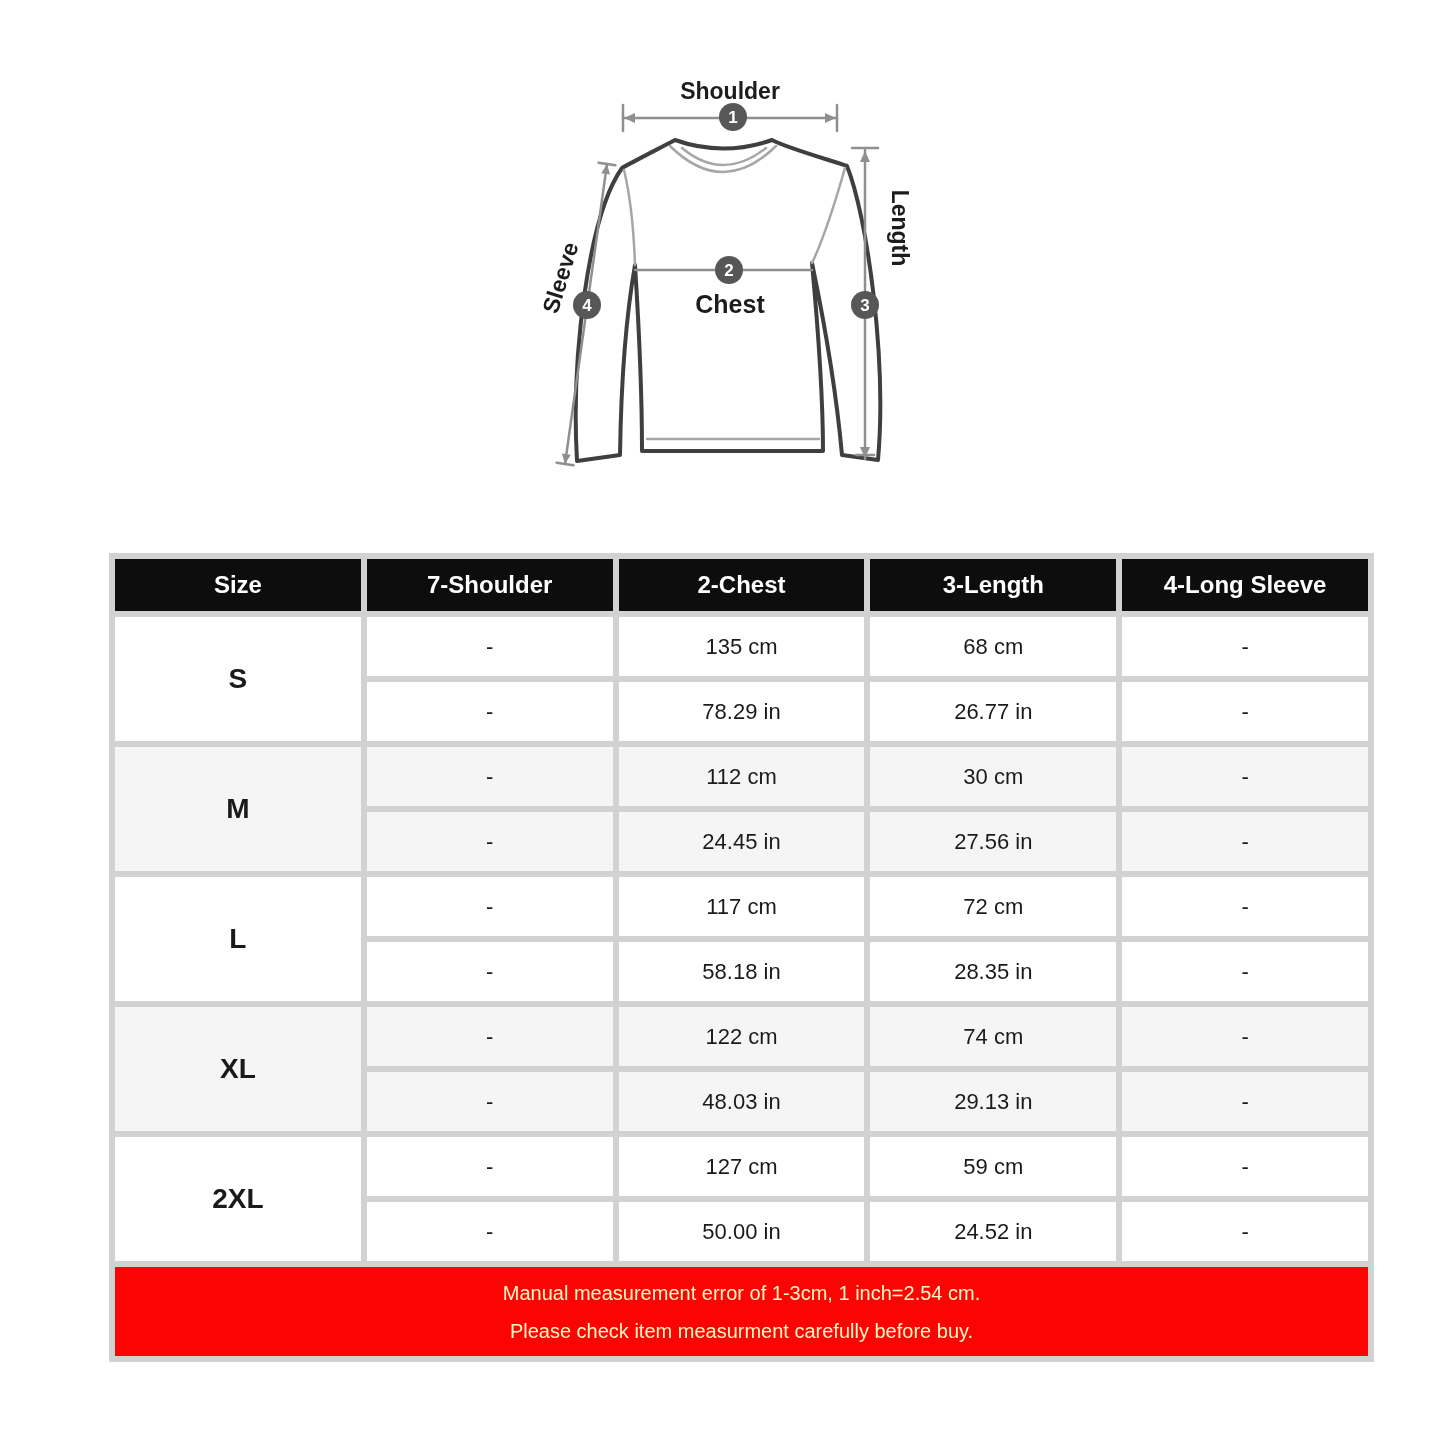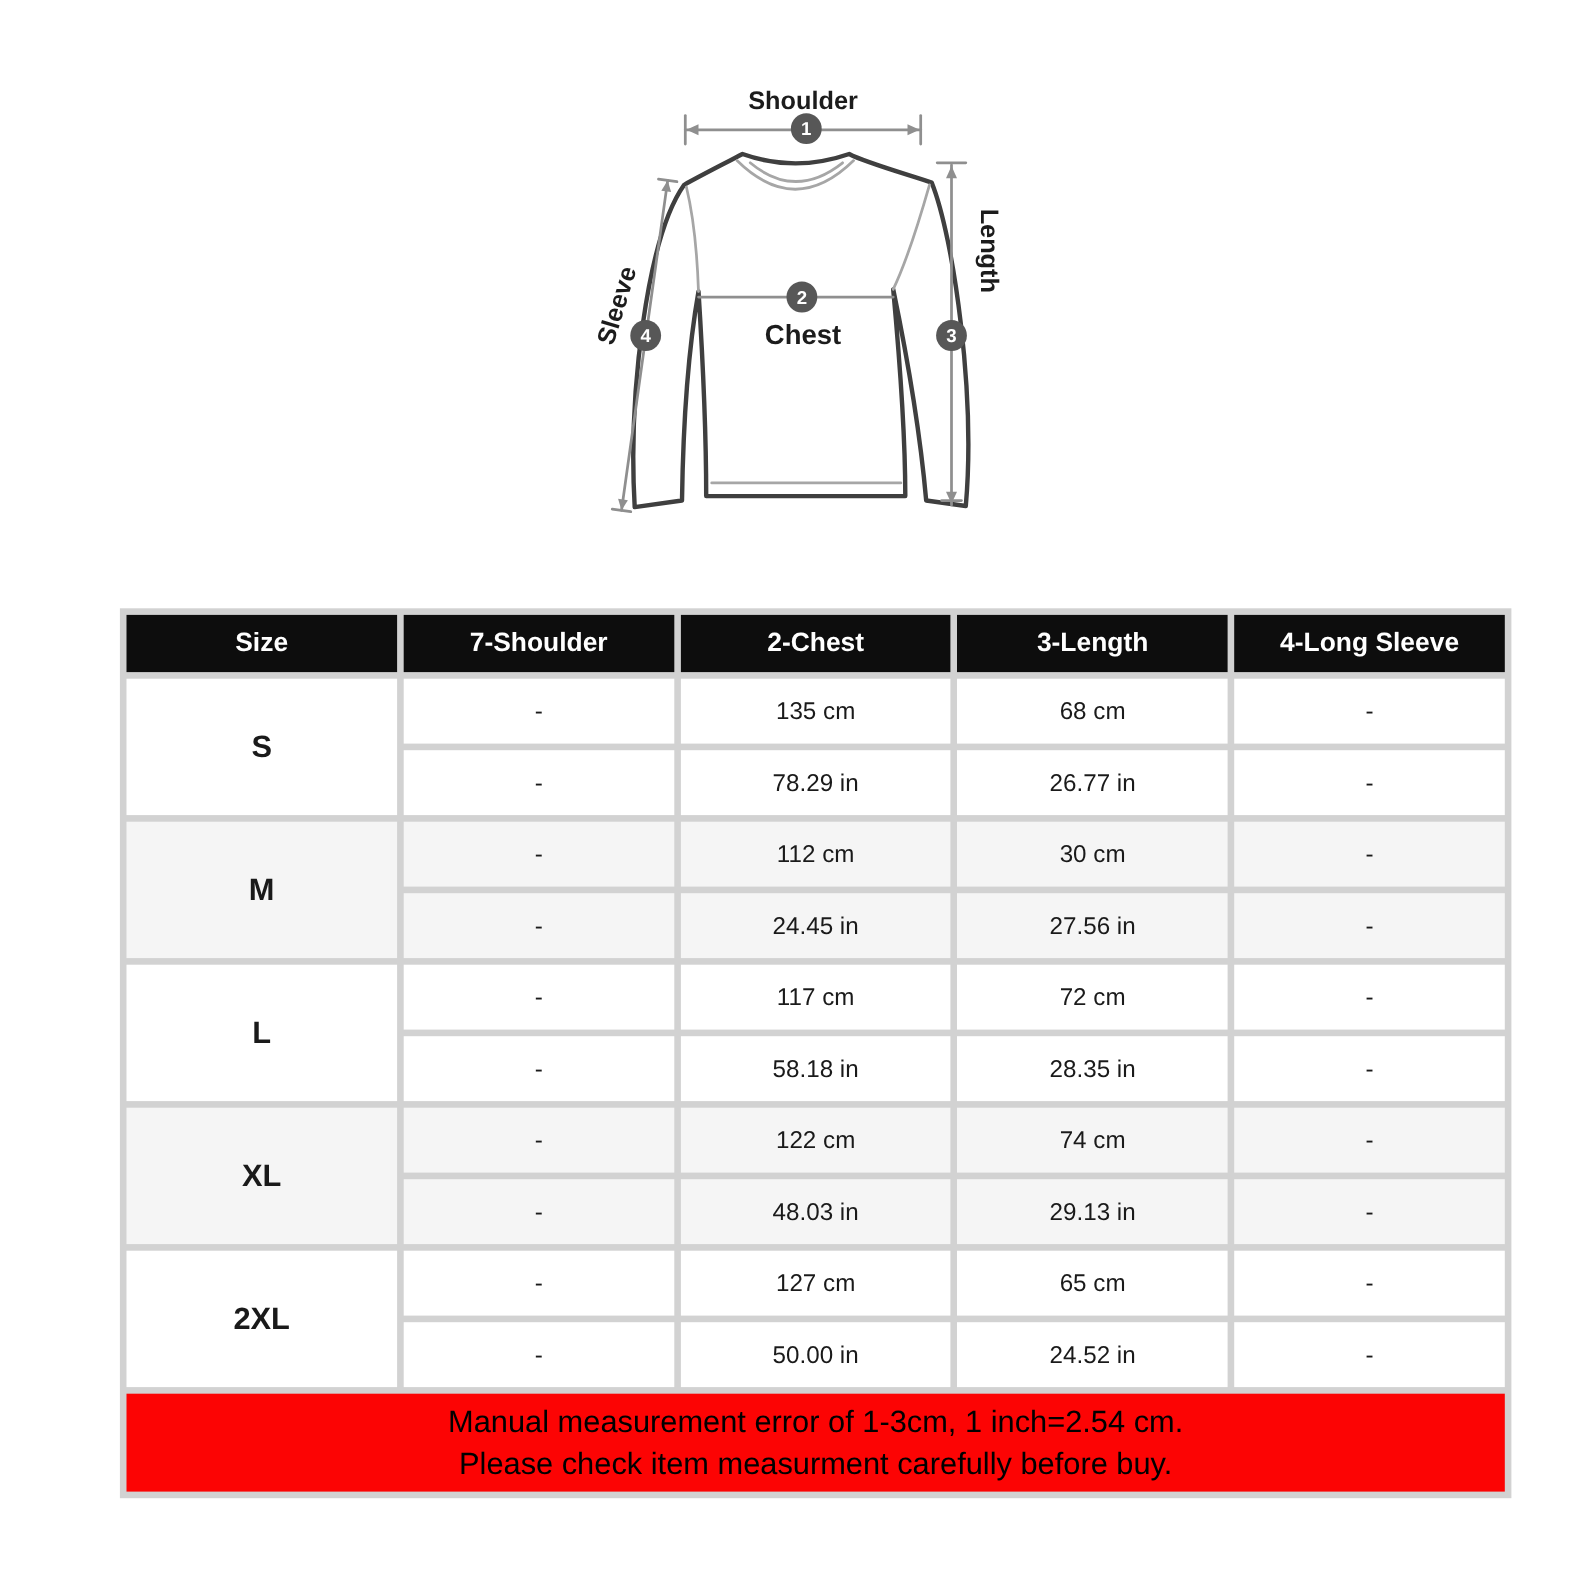--- a/index.html
+++ b/index.html
@@ -53,22 +53,22 @@
     font-size: 22px;
     background: #ffffff;
   }
   table.size-table tr.alt td { background: #f5f5f5; }
   table.size-table td.size-cell {
     font-size: 28px;
     font-weight: bold;
   }
   table.size-table td.note-cell {
     background: #fc0404;
-    color: #000000;
-    font-size: 28px;
+    color: #fef9c3;
+    font-size: 20px;
     height: 87px;
     line-height: 38px;
   }
 </style>
 </head>
 <body>
 
 <div class="page">
 
   <div class="diagram">
@@ -222,21 +222,21 @@
           <td>-</td>
           <td>48.03 in</td>
           <td>29.13 in</td>
           <td>-</td>
         </tr>
 
         <tr>
           <td class="size-cell" rowspan="2">2XL</td>
           <td>-</td>
           <td>127 cm</td>
-          <td>65 cm</td>
+          <td>59 cm</td>
           <td>-</td>
         </tr>
         <tr>
           <td>-</td>
           <td>50.00 in</td>
           <td>24.52 in</td>
           <td>-</td>
         </tr>
 
         <tr>

